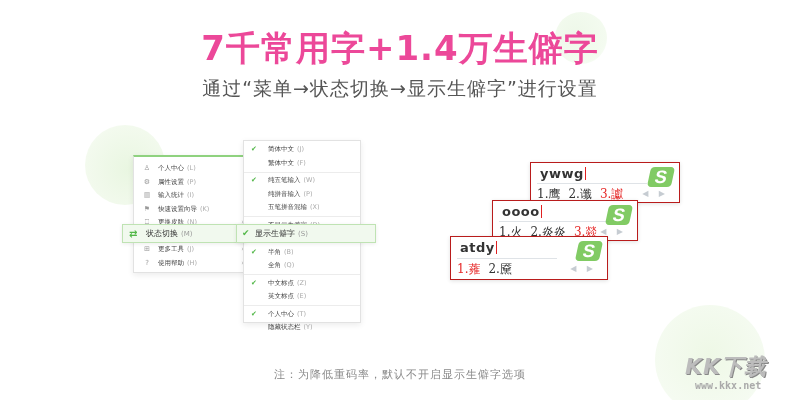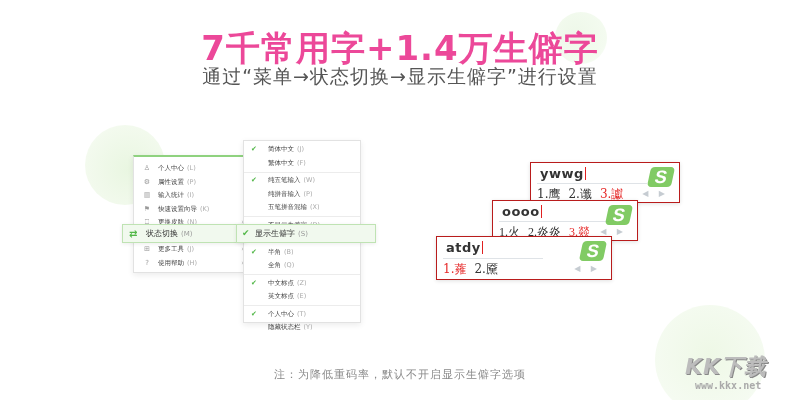--- a/index.html
+++ b/index.html
@@ -5,21 +5,21 @@
   * { box-sizing: border-box; margin: 0; padding: 0; }
   html, body { width: 800px; height: 400px; overflow: hidden; background: #ffffff; }
   body { position: relative; font-family: "DejaVu Sans", "Liberation Sans", sans-serif; color: #333; }
 
   .blob { position: absolute; border-radius: 50%; }
   .blob-top { left: 555px; top: 12px; width: 52px; height: 52px; background: radial-gradient(circle at 40% 40%, #eef8e9, #f4fbf0 70%, rgba(255,255,255,0) 100%); }
   .blob-left { left: 85px; top: 125px; width: 80px; height: 80px; background: radial-gradient(circle at 55% 55%, #e9f6e1, #f3faee 70%, rgba(255,255,255,0) 100%); }
   .blob-right { left: 655px; top: 305px; width: 110px; height: 110px; background: radial-gradient(circle at 50% 45%, #eef8e6, #f5fbf1 70%, rgba(255,255,255,0) 100%); }
 
   .headline { position: absolute; left: 0; width: 800px; top: 26px; text-align: center; font-size: 34px; font-weight: bold; color: #ec4899; letter-spacing: 1px; }
-  .subhead { position: absolute; left: 0; width: 800px; top: 64px; text-align: center; font-size: 19px; color: #555; letter-spacing: 1px; }
+  .subhead { position: absolute; left: 0; width: 800px; top: 76px; text-align: center; font-size: 19px; color: #555; letter-spacing: 1px; }
 
   .menu { position: absolute; background: #fff; border: 1px solid #e2e2e2; box-shadow: 0 2px 6px rgba(0,0,0,0.08); font-size: 6.5px; color: #444; }
   .menu-main { left: 133px; top: 155px; width: 118px; height: 118px; border-top: 2px solid #8fd27f; padding-top: 5px; }
   .menu-sub { left: 243px; top: 140px; width: 118px; height: 183px; padding-top: 2px; }
 
   .mi { position: relative; height: 13.5px; line-height: 13.5px; padding-left: 24px; white-space: nowrap; }
   .mi .ico { position: absolute; left: 8px; top: 0; width: 10px; text-align: center; color: #999; font-size: 7px; }
   .mi .key { color: #aaa; margin-left: 3px; }
   .mi .arrow { position: absolute; right: 6px; top: 0; color: #aaa; font-size: 7px; }
   .mi .check { position: absolute; left: 7px; top: 0; color: #55b84b; font-size: 7px; }
@@ -41,23 +41,23 @@
   .ime .cands .red { color: #e62828; }
   .ime .pager { position: absolute; right: 10px; color: #c6ccd2; font-size: 8px; letter-spacing: 4px; }
   .ime .logo { position: absolute; right: 6px; top: 4px; width: 24px; height: 20px; background: #6cc24a; border-radius: 4px; transform: skewX(-12deg); color: #fff; font-weight: bold; font-size: 18px; line-height: 20px; text-align: center; font-family: "Liberation Sans", sans-serif; opacity: 0.85; }
 
   .ime1 { left: 530px; top: 162px; width: 150px; height: 41px; }
   .ime1 .line { top: 20px; width: 110px; }
   .ime1 .cands { top: 23px; }
   .ime1 .pager { top: 26px; }
   .ime2 { left: 492px; top: 200px; width: 146px; height: 41px; }
   .ime2 .line { top: 20px; width: 110px; }
-  .ime2 .cands { top: 23px; font-family: Liberation Serif, serif; }
+  .ime2 .cands { top: 23px; }
   .ime2 .pager { top: 26px; }
-  .ime3 { left: 436px; top: 236px; width: 176px; height: 44px; }
+  .ime3 { left: 450px; top: 236px; width: 158px; height: 44px; }
   .ime3 .line { top: 21px; width: 100px; }
   .ime3 .cands { top: 24px; text-align: right; }
   .ime3 .pager { top: 27px; }
 
   .note { position: absolute; left: 0; width: 800px; top: 367px; text-align: center; font-size: 11px; color: #888; letter-spacing: 1px; }
 
   .wm { position: absolute; left: 685px; top: 352px; width: 115px; height: 48px; }
   .wm .wm-logo { font-size: 22px; font-weight: bold; color: #bcbcbc; font-style: italic; letter-spacing: 1px; text-shadow: 1px 1px 0 #888; }
   .wm .wm-url { font-size: 10px; font-weight: bold; color: #aaa; margin-left: 10px; margin-top: -2px; font-family: "DejaVu Sans Mono", monospace; }
 </style>

